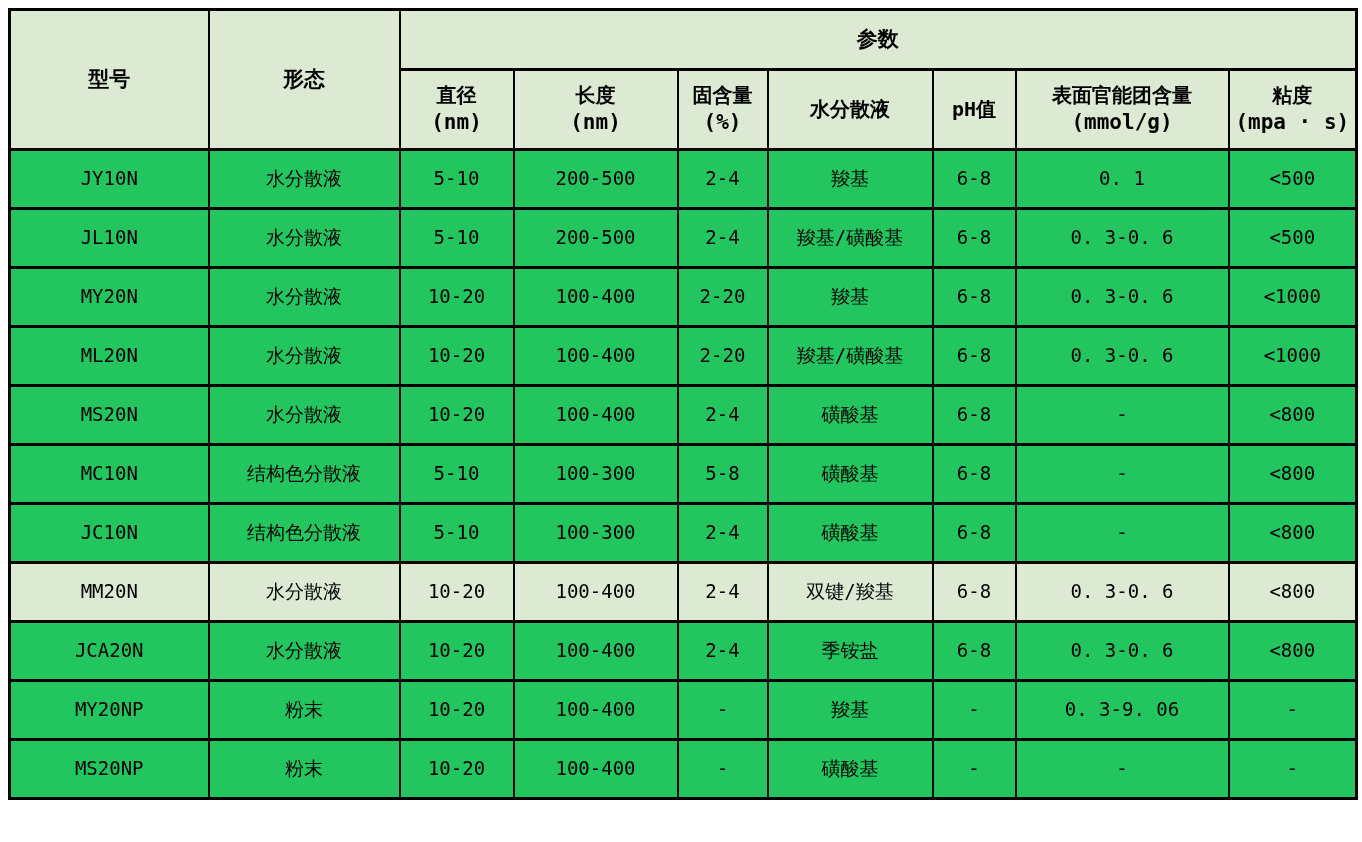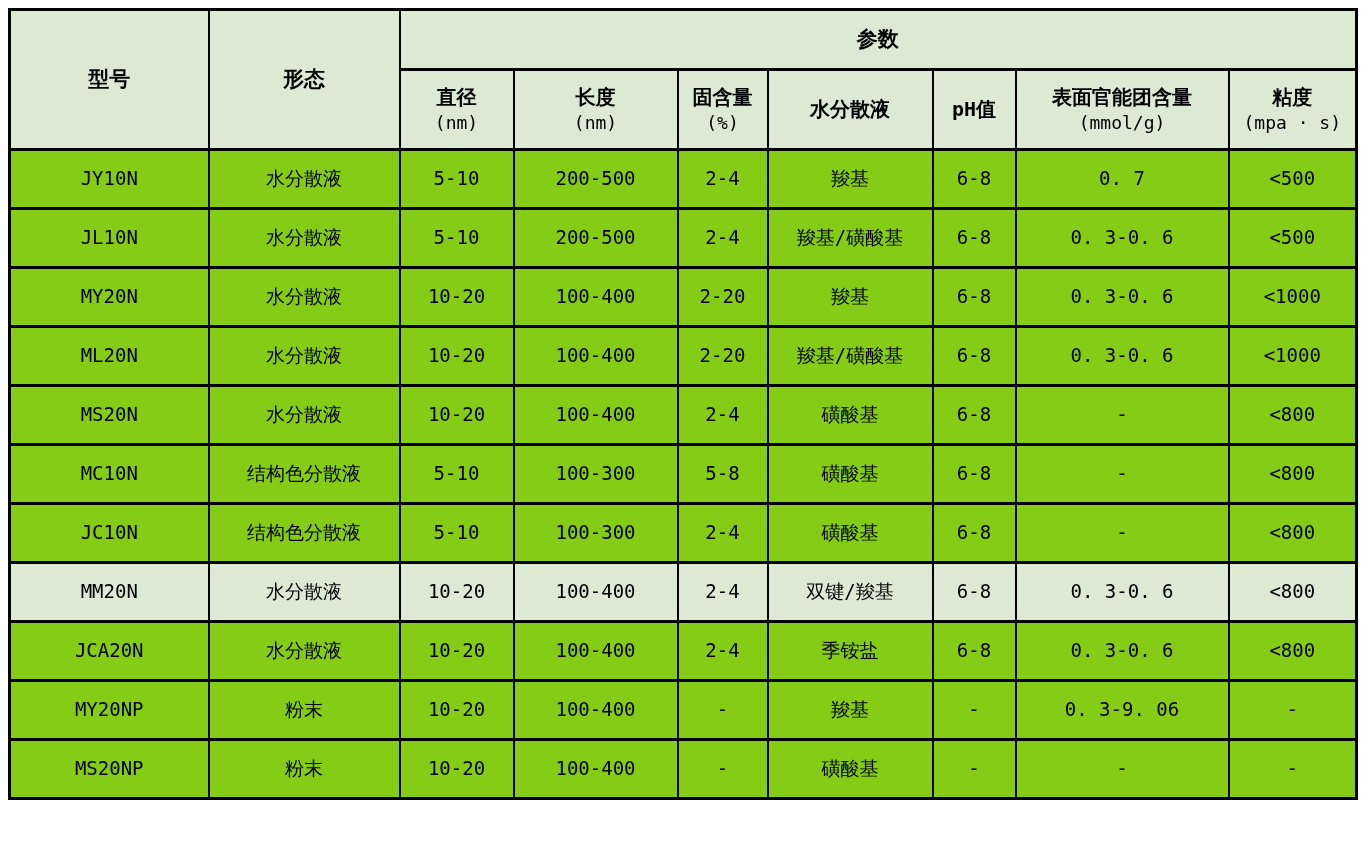--- a/index.html
+++ b/index.html
@@ -36,23 +36,23 @@
     white-space:nowrap;
   }
   thead th{
     background:var(--header-bg);
     font-weight:bold;
     font-size:20px;
   }
   thead tr.group-row{height:60px;}
   thead tr.group-row th{font-size:21px;}
   thead tr.sub-row{height:80px;}
-  tbody tr{height:59px;background:#84cc16;}
+  tbody tr{height:59px;background:#22c55e;}
   tbody tr.highlight td{background:var(--highlight-bg);}
-  .unit{font-size:18px;font-weight:normal;}
+  .unit{font-size:21px;font-weight:bold;}
   .unit:empty{display:none;}
 </style>
 </head>
 <body>
 
 <div class="table-wrap">
   <table class="spec">
     <colgroup>
       <col style="width:199px">
       <col style="width:191px">
@@ -103,21 +103,21 @@
     </thead>
     <tbody>
         <tr>
     <td>JY10N</td>
     <td>水分散液</td>
     <td>5-10</td>
     <td>200-500</td>
     <td>2-4</td>
     <td>羧基</td>
     <td>6-8</td>
-    <td>0. 7</td>
+    <td>0. 1</td>
     <td>&lt;500</td>
   </tr>
         <tr>
     <td>JL10N</td>
     <td>水分散液</td>
     <td>5-10</td>
     <td>200-500</td>
     <td>2-4</td>
     <td>羧基/磺酸基</td>
     <td>6-8</td>

